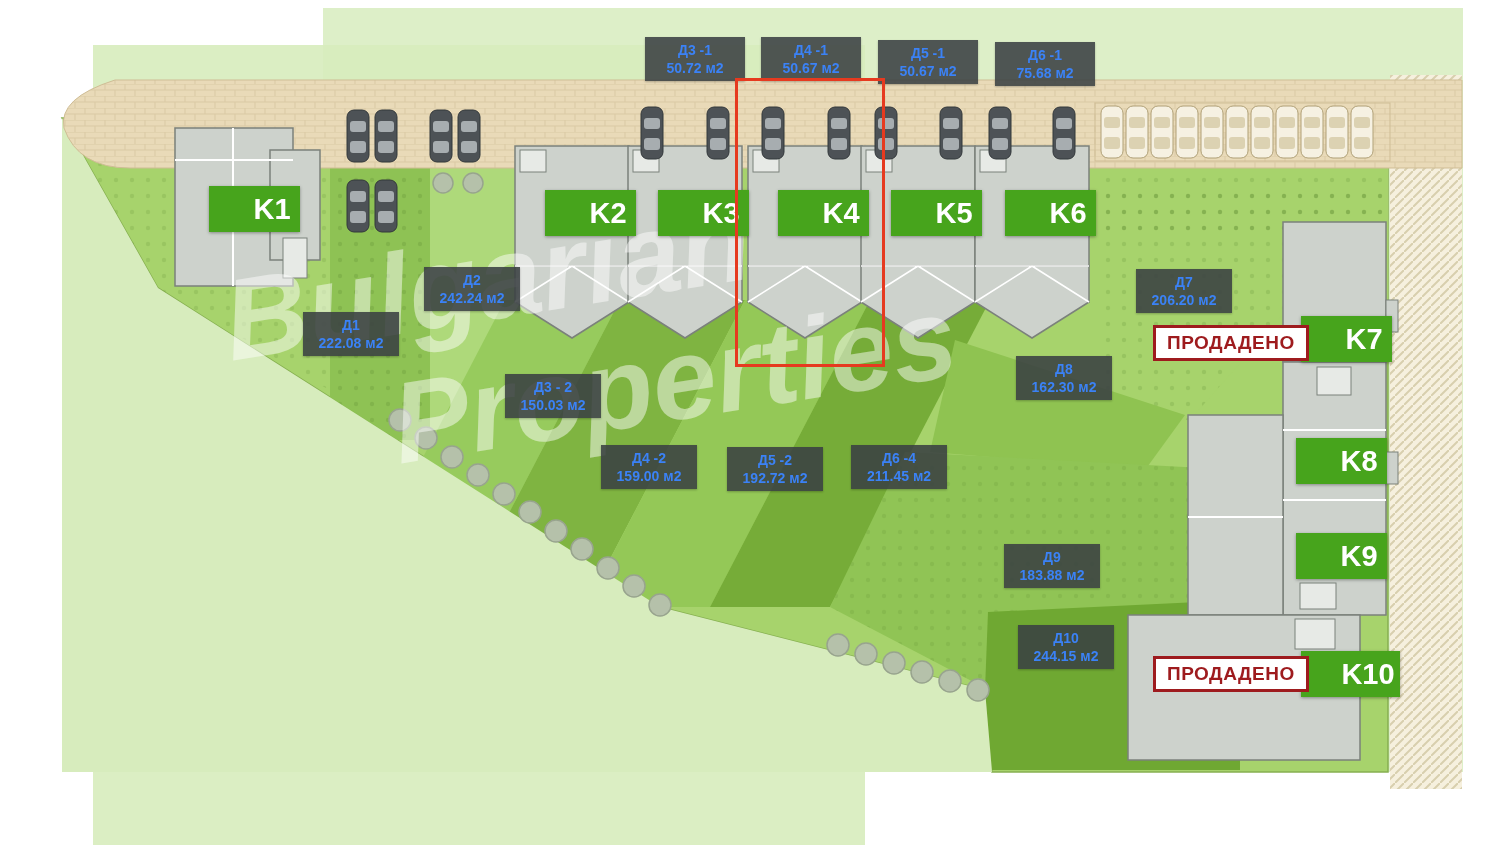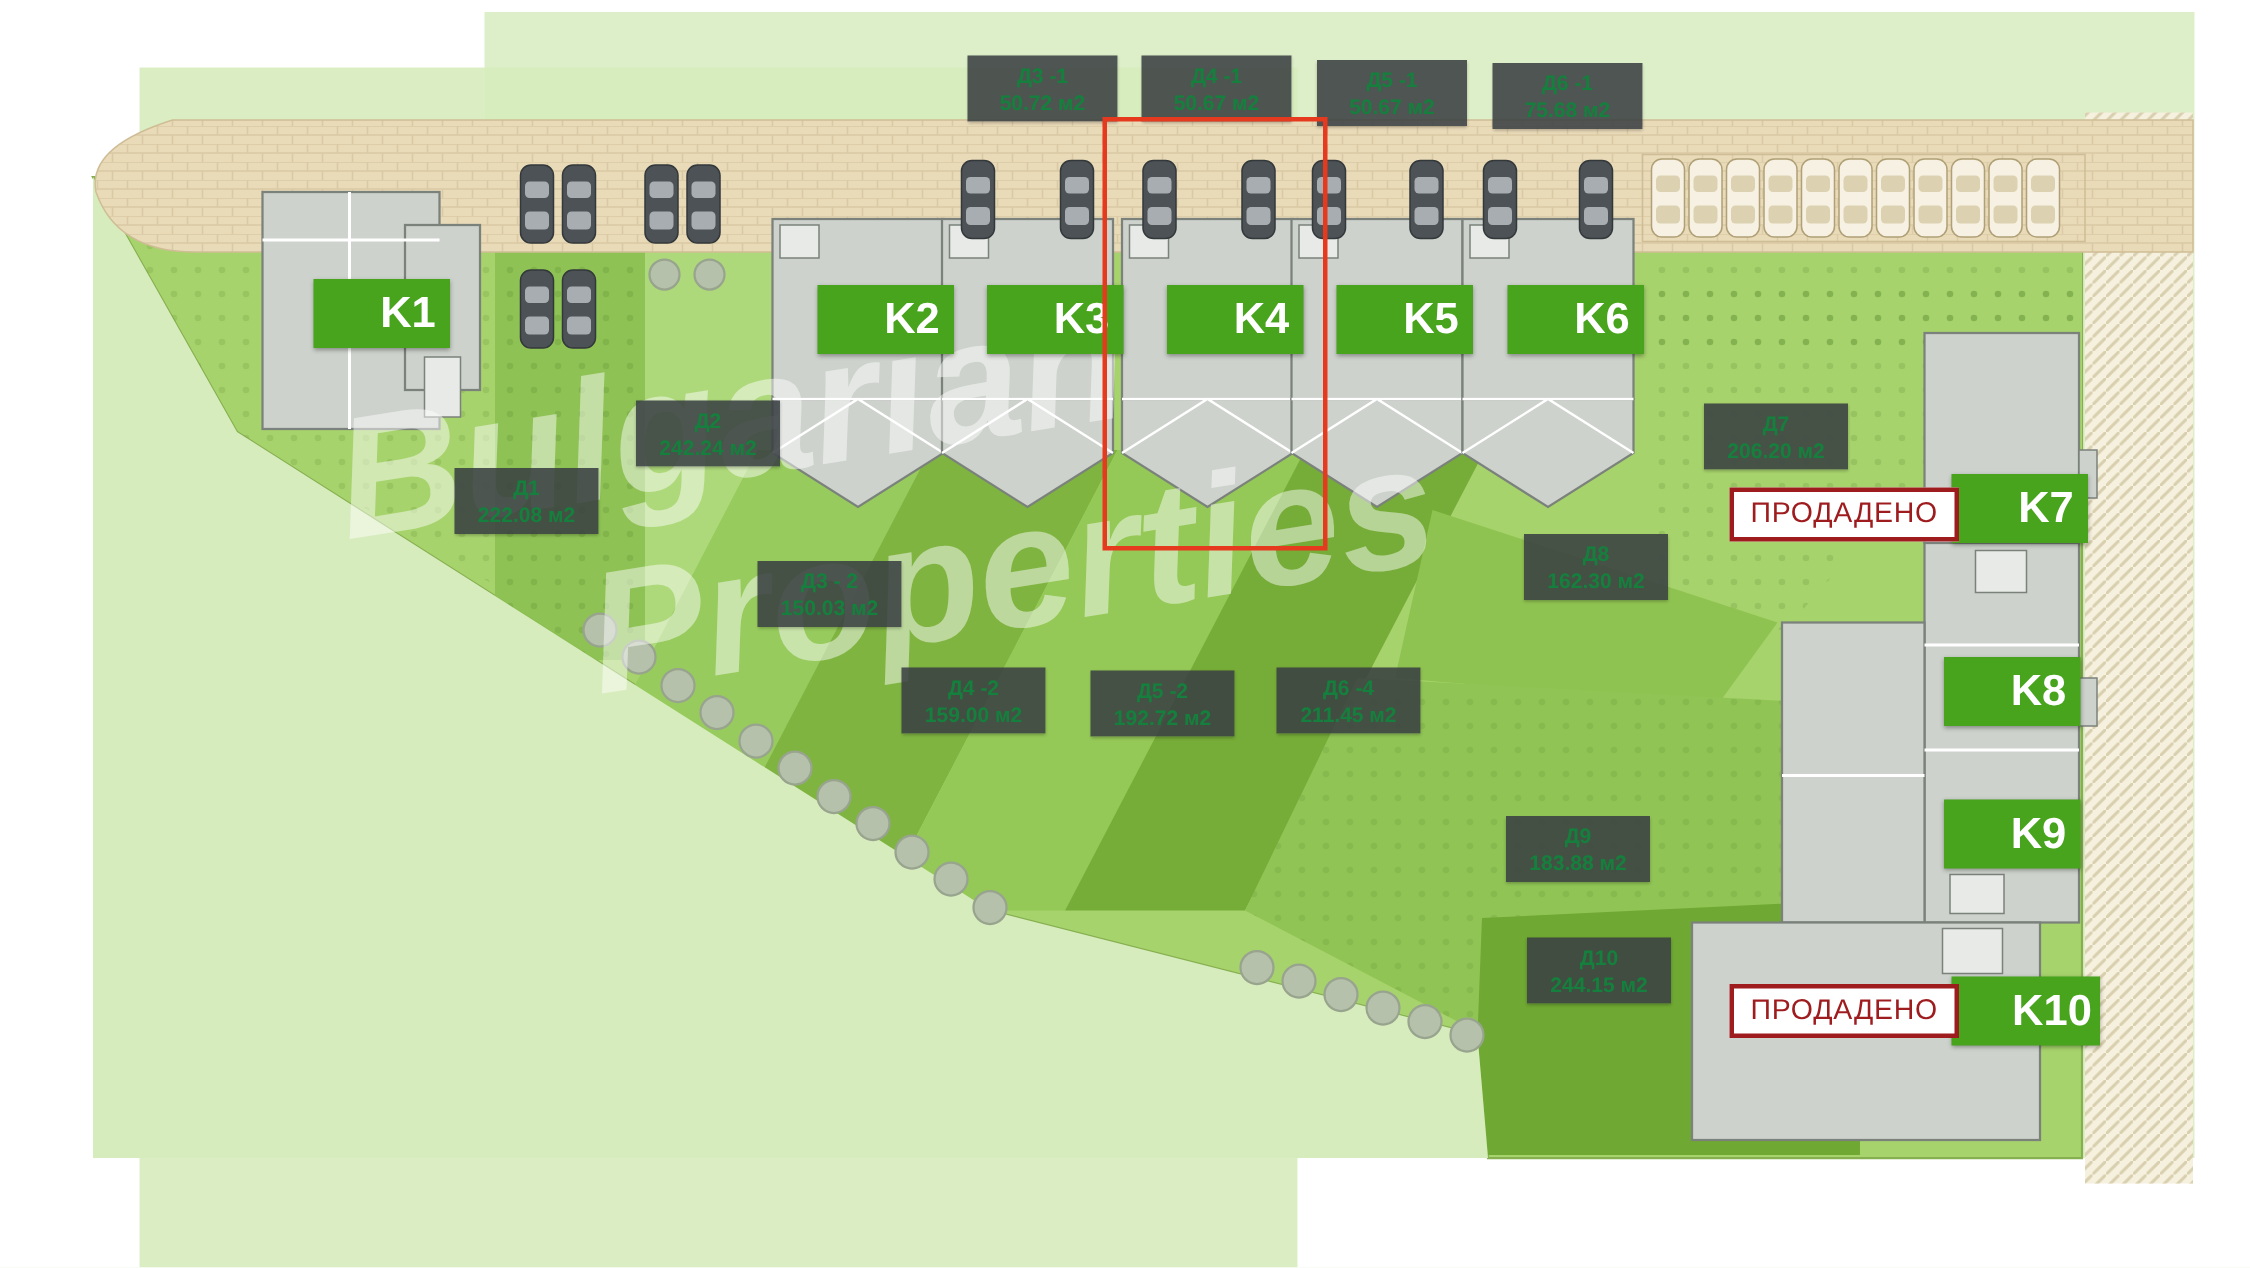--- a/index.html
+++ b/index.html
@@ -12,33 +12,33 @@
   .watermark {
     position:absolute; left:215px; top:258px; z-index:1;
     transform:rotate(-9deg); transform-origin:left top;
     font-style:italic; font-weight:bold; font-size:115px; line-height:128px;
     color:rgba(255,255,255,0.48); white-space:nowrap; pointer-events:none;
   }
   .watermark .l2 { display:block; margin-left:150px; }
 
   .lbl-dark {
     position:absolute; z-index:2; box-sizing:border-box;
-    background:rgba(58,64,66,0.88); color:#15803d; text-align:center;
+    background:rgba(58,64,66,0.88); color:#3b82f6; text-align:center;
     padding:4px 8px; font-size:14px; font-weight:bold; line-height:1.3;
     box-shadow:0 1px 2px rgba(0,0,0,0.25); white-space:nowrap;
   }
   .house-lbl {
     position:absolute; z-index:2; width:56px; height:46px;
     background:#47a41c; color:#ffffff; font-weight:bold; font-size:29px;
     display:flex; align-items:center; justify-content:center;
     box-shadow:0 1px 3px rgba(0,0,0,0.35); cursor:pointer;padding-left:35px;
   }
   .sold {
     position:absolute; z-index:2; background:#ffffff;
-    border:3px solid #9e1b1e; color:#9e1b1e; font-weight:normal;
+    border:3px solid #9e1b1e; color:#9e1b1e; font-weight:bold;
     font-size:19px; padding:4px 11px; letter-spacing:0.5px; white-space:nowrap;
   }
   .sel-rect {
     position:absolute; z-index:3; border:3px solid #e63a1f;
     left:735px; top:78px; width:144px; height:283px; pointer-events:none;
   }
 </style>
 </head>
 <body>
 

